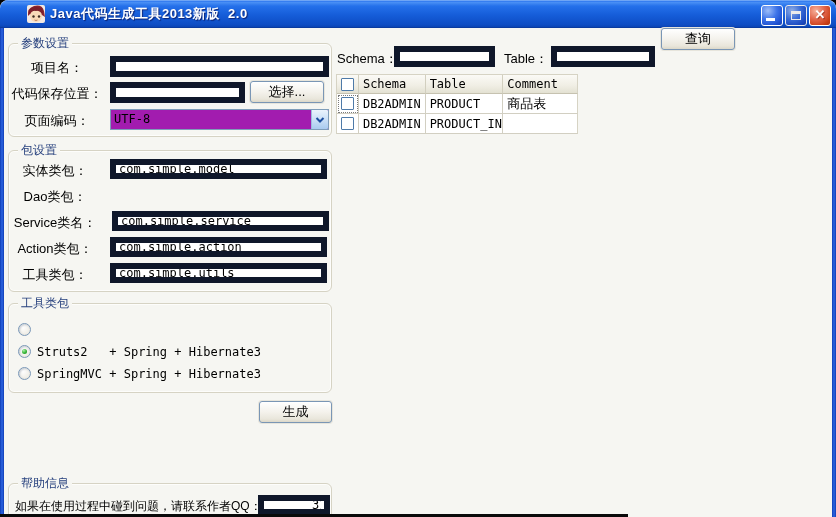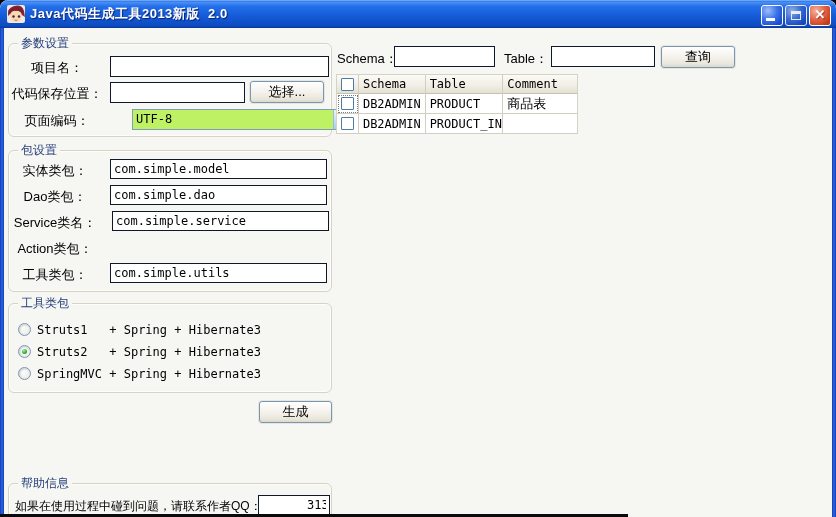--- a/index.html
+++ b/index.html
@@ -7,21 +7,21 @@
   .window {
     position:relative; width:836px; height:517px; overflow:hidden;
     background:#F6F6F2; border-radius:8px 8px 0 0;
   }
   
   .titlebar {
     position:absolute; left:0; top:0; width:836px; height:28px;
     background:linear-gradient(180deg,#0C59E8 0%,#4A90F5 8%,#2470EA 22%,#155CD8 55%,#0E4DC4 88%,#0A41AE 100%);
     border-radius:8px 8px 0 0;
     box-shadow:inset 0 1px 0 #6FA5F5, inset 0 -1px 0 #0A3BA0;
-    display:flex; align-items:center;
+    display:flex; align-items:center;padding-left:20px;
   }
   .app-icon { width:20px; height:20px; margin:0 4px 0 6px; flex:none; }
   .title-text {
     color:#fff; font-size:13px; font-weight:bold; white-space:pre;
     text-shadow:1px 1px 1px rgba(10,20,90,.8); letter-spacing:.5px;
   }
   .win-controls { position:absolute; right:5px; top:5px; display:flex; gap:2px; }
   .win-btn {
     width:22px; height:21px; border:1px solid #fff; border-radius:3px;
     position:relative; cursor:pointer;
@@ -52,32 +52,32 @@
     position:absolute; border:1px solid #D6D3C4; border-radius:6px;
     box-shadow:inset 0 0 0 1px #FDFDFB;
   }
   .group-title {
     position:absolute; top:-8px; left:9px; background:#F6F6F2; padding:0 3px;
     color:#27417E; font-size:12px; line-height:14px;
   }
   .lbl { position:absolute; font-size:13px; color:#000; }
   .lbl.r { text-align:center; }
   .txt {
-    position:absolute; border:1px solid #0f172a; background:#fff;
+    position:absolute; border:6px solid #0f172a; background:#fff;
     font:12px "DejaVu Sans Mono", monospace; padding:2px 3px; color:#000; outline:none;
   }
   .xp-btn {
     position:absolute; border:1px solid #7A96B5; border-radius:3px;
     background:linear-gradient(180deg,#FFFFFF 0%,#F4F2EC 50%,#E9E6DB 85%,#DCD8C9 100%);
     box-shadow:inset 0 1px 0 #fff, 0 0 0 1px #E7E5DC;
     font-size:13px; color:#000; cursor:pointer; text-align:center;
   }
   
   .combo {
-    position:absolute; border:1px solid #7F9DB9; background:#bef264; display:flex; cursor:pointer;margin-left:22px;
+    position:absolute; border:1px solid #7F9DB9; background:#a21caf; display:flex; cursor:pointer;
   }
   .combo-text { flex:1; font:12px "DejaVu Sans Mono", monospace; padding:2px 3px; }
   .combo-arrow {
     width:17px; border-left:1px solid #9DBBE0; display:flex; align-items:center; justify-content:center;
     background:linear-gradient(180deg,#EAF3FD 0%,#CBE0F7 50%,#A9CBEF 100%); border-radius:0 1px 1px 0;
   }
   
   .tbl { position:absolute; left:332px; top:46px; width:242px; background:#fff; border-top:1px solid #D6D3C4; border-left:1px solid #D6D3C4; }
   .tbl-row { display:flex; }
   .th {
@@ -158,21 +158,21 @@
         <svg width="10" height="8" viewBox="0 0 10 8">
             <path d="M1.5 2 L5 5.5 L8.5 2" fill="none" stroke="#1C4FA0" stroke-width="2"></path>
           </svg>
       </span>
     </div>
 
     <span class="lbl" style="left:333px; top:22px;">Schema：</span>
     <input class="txt" style="left: 390px; top: 18px; width: 101px; height: 21px;" value="">
     <span class="lbl" style="left:500px; top:22px;">Table：</span>
     <input class="txt" style="left: 547px; top: 18px; width: 104px; height: 21px;" value="">
-    <button class="xp-btn" style="left:657px; top:18px; width:74px; height:22px;font-family:Liberation Serif, serif;">查询</button>
+    <button class="xp-btn" style="left:657px; top:0; width:74px; height:22px;font-family:Liberation Serif, serif;">查询</button>
 
     <div class="tbl">
       <div class="tbl-row">
         <div class="th c0">
           <span class="cb"></span>
         </div>
         <div class="th c1">Schema</div>
         <div class="th c2">Table</div>
         <div class="th c3">Comment</div>
       </div>
@@ -193,32 +193,31 @@
         <div class="td c3"></div>
       </div>
     </div>
 
     <div class="group" style="left:4px; top:122px; width:324px; height:142px;">
       <span class="group-title">包设置</span>
     </div>
     <span class="lbl r" style="left:0; top:134px; width:102px;">实体类包：</span>
     <input class="txt" style="left: 106px; top: 131px; width: 217px; height: 20px;" value="com.simple.model">
     <span class="lbl r" style="left:0; top:160px; width:102px;">Dao类包：</span>
-    <input class="txt" style="left: 106px; top: 157px; width: 217px; height: 20px;" value="com.simple.dao">
     <span class="lbl r" style="left:0; top:186px; width:102px;">Service类名：</span>
     <input class="txt" style="left: 108px; top: 183px; width: 217px; height: 20px;" value="com.simple.service">
     <span class="lbl r" style="left:0; top:212px; width:102px;">Action类包：</span>
+    <input class="txt" style="left: 106px; top: 209px; width: 217px; height: 20px;" value="com.simple.action">
     <span class="lbl r" style="left:0; top:238px; width:102px;">工具类包：</span>
     <input class="txt" style="left: 106px; top: 235px; width: 217px; height: 20px;" value="com.simple.utils">
 
     <div class="group" style="left:4px; top:275px; width:324px; height:90px;">
       <span class="group-title">工具类包</span>
     </div>
     <span class="radio" style="left:14px; top:295px;"></span>
-    <span class="radio-lbl" style="left:33px; top:295px;">Struts1   + Spring + Hibernate3</span>
     <span class="radio selected" style="left:14px; top:317px;"></span>
     <span class="radio-lbl" style="left:33px; top:317px;">Struts2   + Spring + Hibernate3</span>
     <span class="radio" style="left:14px; top:339px;"></span>
     <span class="radio-lbl" style="left:33px; top:339px;">SpringMVC + Spring + Hibernate3</span>
 
     <button class="xp-btn" style="left:255px; top:373px; width:73px; height:22px;">生成</button>
 
     <div class="group" style="left:4px; top:455px; width:324px; height:60px; border-radius:6px 6px 0 0;">
       <span class="group-title">帮助信息</span>
     </div>

